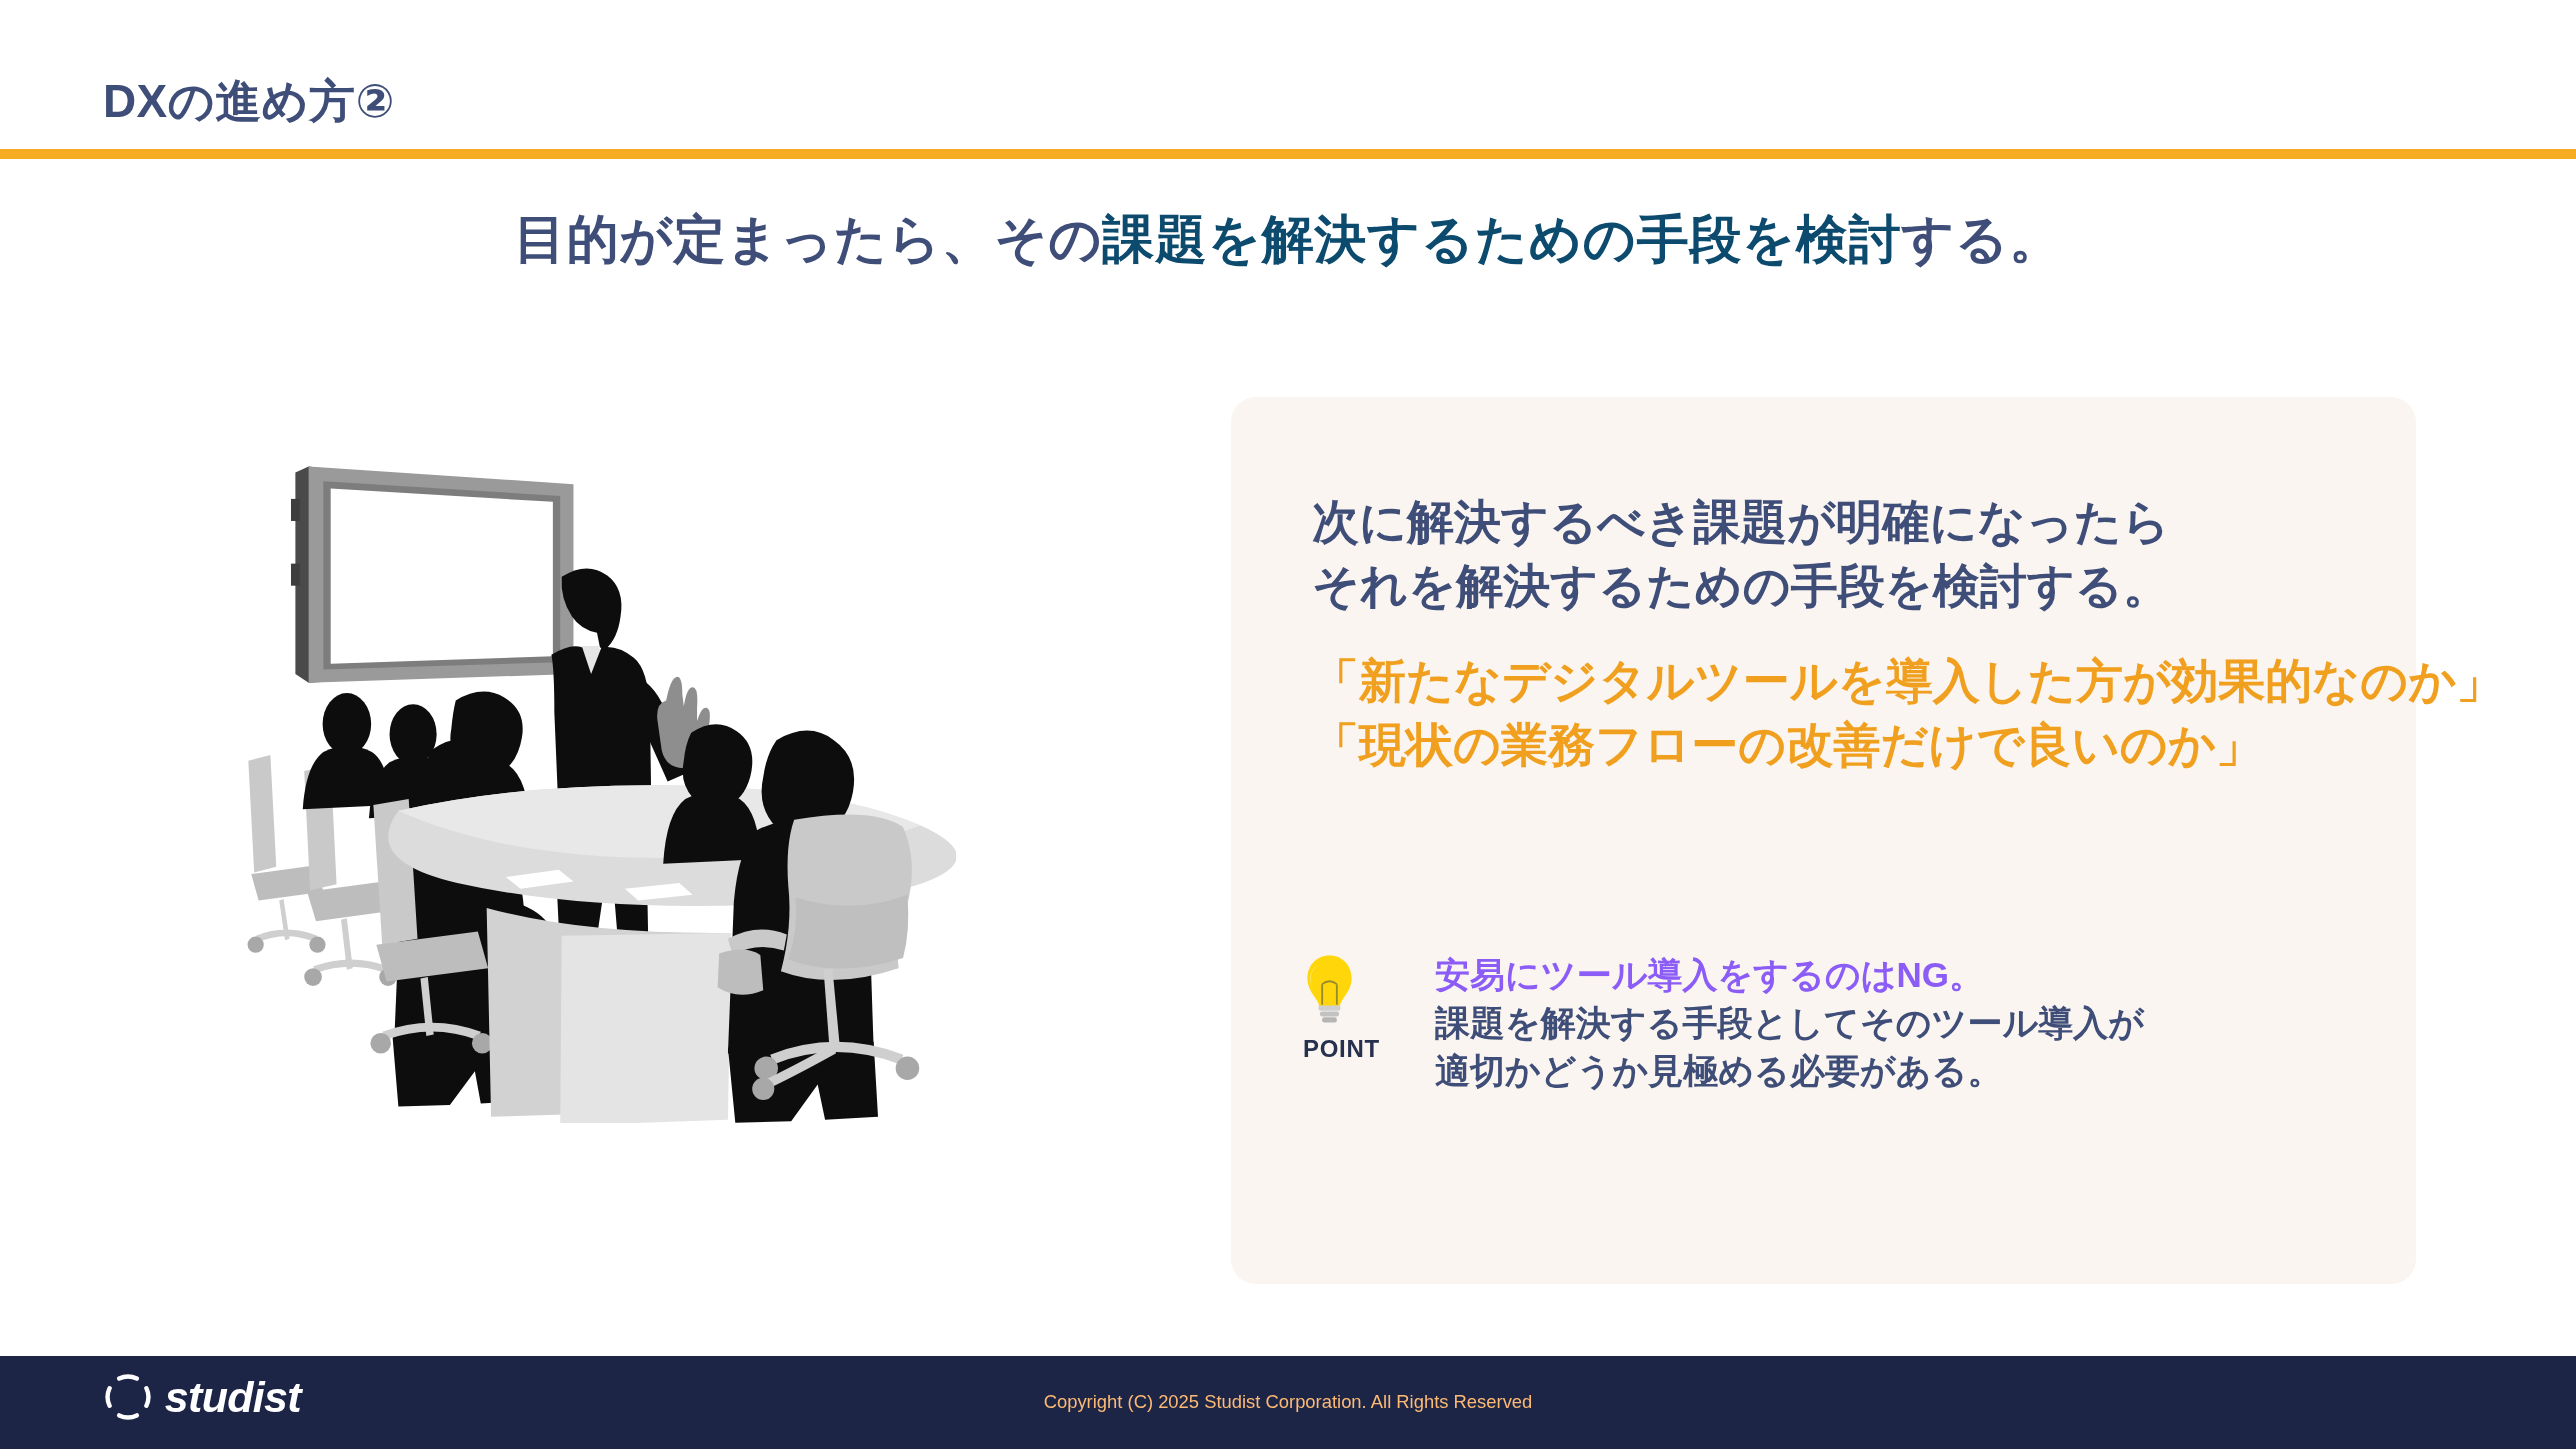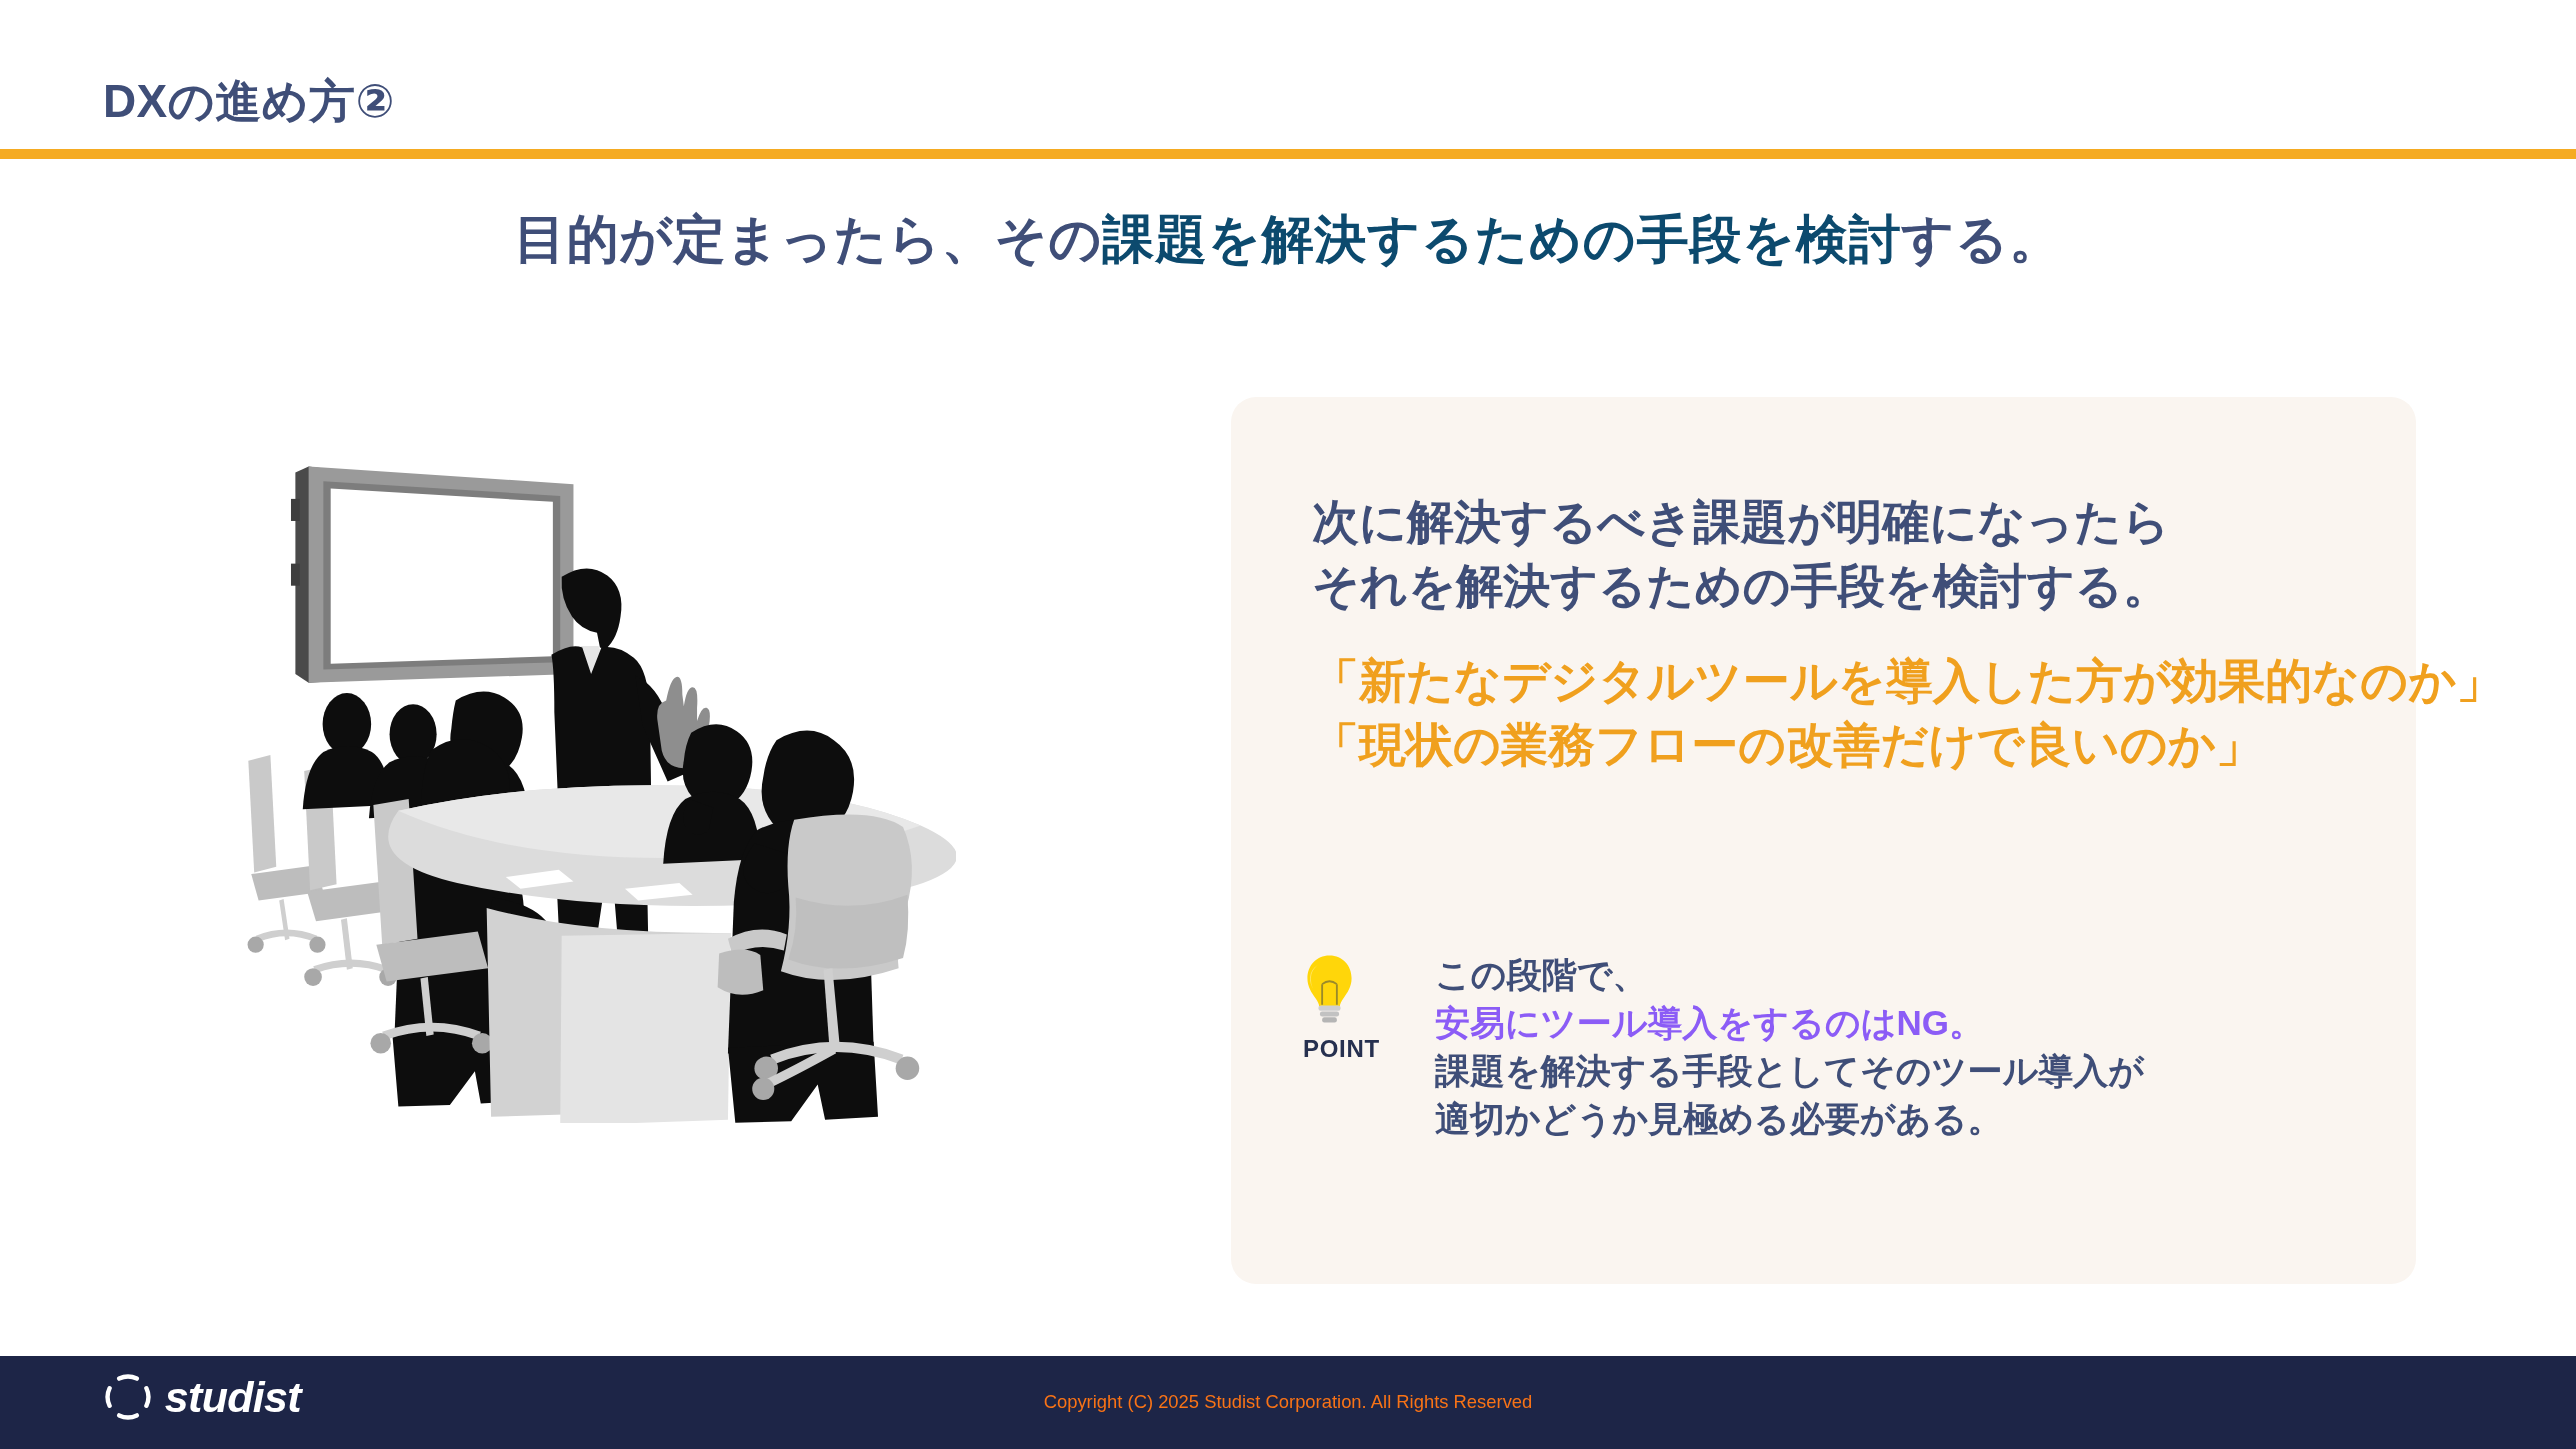--- a/index.html
+++ b/index.html
@@ -172,21 +172,21 @@
     color: #ffffff;
     letter-spacing: -0.7px;
   }
   .footer-copy {
     position: absolute;
     left: 0;
     top: 35px;
     width: 2576px;
     text-align: center;
     font-size: 18.4px;
-    color: #f97316;
+    color: #fdba74;
   }
 </style>
 </head>
 <body>
 
 <div class="slide">
 
   <div class="slide-title">DXの進め方②</div>
   <div class="title-rule"></div>
 
@@ -321,21 +321,20 @@
         <path d="M20 16 C13 22 10 29 11 38 c0 5 2 9 4 12 c-8-10-8-26 5-34 Z" fill="#FFE566"></path>
         <path d="M26 42 v28 M46 42 v28" stroke="#9a8a2a" stroke-width="2.5" fill="none"></path>
         <path d="M26 42 q10 -8 20 0" stroke="#9a8a2a" stroke-width="2.5" fill="none"></path>
         <rect x="21" y="71" width="30" height="7" rx="3" fill="#cfcfcf"></rect>
         <rect x="23" y="79" width="26" height="7" rx="3" fill="#c2c2c2"></rect>
         <rect x="26" y="87" width="20" height="7" rx="3" fill="#b5b5b5"></rect>
       </svg>
       <div class="point-label">POINT</div>
     </div>
     <div class="point-text">
-      <div>この段階で、</div>
       <div class="hl">安易にツール導入をするのはNG。</div>
       <div>課題を解決する手段としてそのツール導入が</div>
       <div>適切かどうか見極める必要がある。</div>
     </div>
   </div>
 
   <div class="footer">
     <div class="footer-logo">
       <svg class="logo-mark" viewBox="0 0 68 68" xmlns="http://www.w3.org/2000/svg">
         <g stroke="#ffffff" stroke-width="6" fill="none" stroke-linecap="round">

